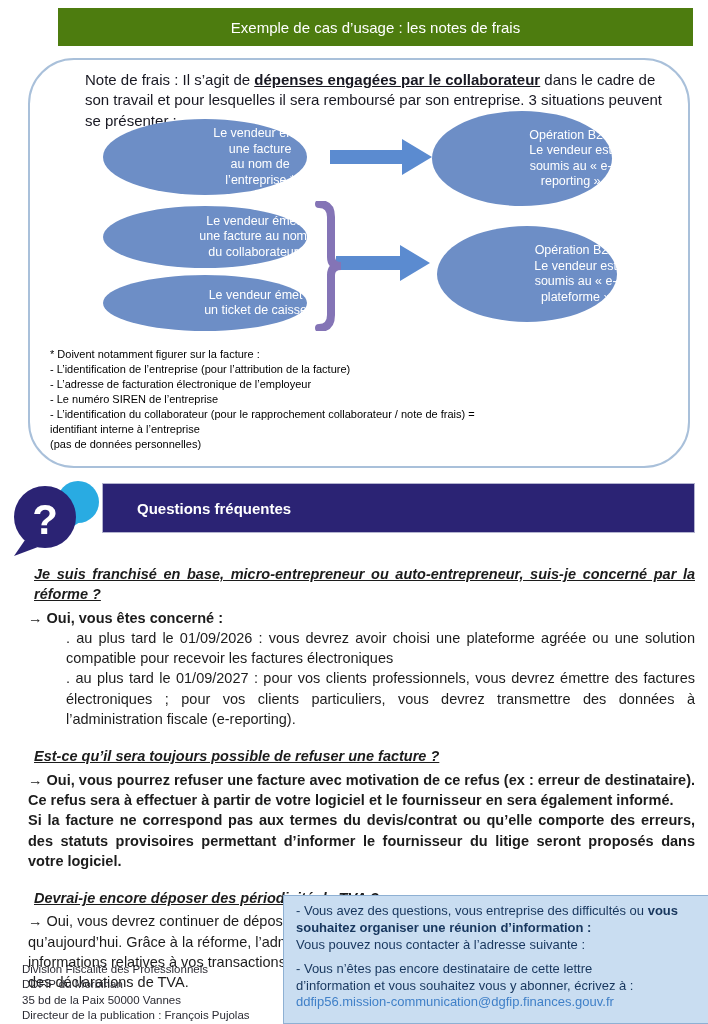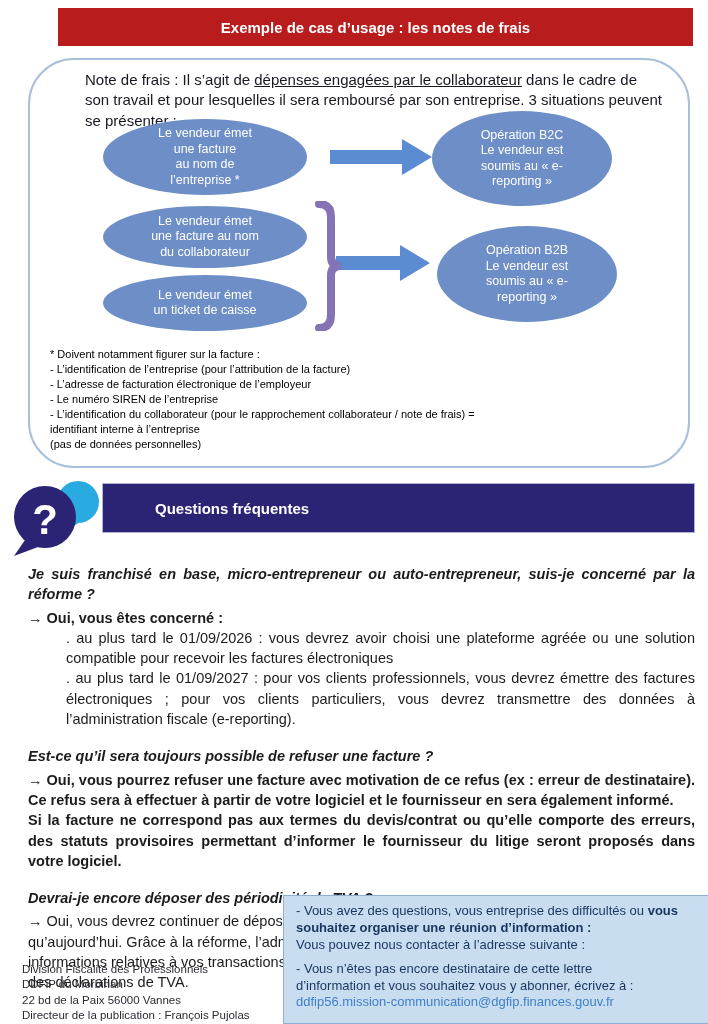--- a/index.html
+++ b/index.html
@@ -5,38 +5,38 @@
   html,body{margin:0;padding:0;}
   body{
     width:708px;height:1024px;position:relative;background:#ffffff;
     font-family:"Liberation Sans", sans-serif;color:#1e1e1e;overflow:hidden;
   }
   .pre{white-space:pre-line;}
 
   
   .title-bar{
     position:absolute;left:58px;top:8px;width:635px;height:38px;
-    background:#b91c1c;color:#ffffff;font-weight:bold;font-size:15px;
+    background:#4d7c0f;color:#ffffff;font-weight:normal;font-size:15px;
     display:flex;align-items:center;justify-content:center;
   }
 
   
   .case-box{
     position:absolute;left:28px;top:58px;width:662px;height:410px;
     border:2px solid #a9c0da;border-radius:46px;box-sizing:border-box;
   }
   .intro{
     position:absolute;left:85px;top:70px;width:580px;
     font-size:15px;line-height:1.35;color:#181822;
   }
-  .intro .u{text-decoration:underline;}
+  .intro .u{text-decoration:underline;font-weight:bold;}
 
   .ellipse{
     position:absolute;background:#6d8ec6;border-radius:50%;
-    color:#ffffff;display:flex;align-items:center;justify-content:center;
+    color:#ffffff;display:flex;align-items:center;justify-content:flex-end;
     text-align:center;font-size:12.5px;line-height:1.24;white-space:pre-line;
   }
   #el-l1{left:103px;top:119px;width:204px;height:76px;}
   #el-l2{left:103px;top:206px;width:204px;height:62px;}
   #el-l3{left:103px;top:275px;width:204px;height:56px;}
   #el-r1{left:432px;top:111px;width:180px;height:95px;}
   #el-r2{left:437px;top:226px;width:180px;height:96px;}
 
   .shape{position:absolute;}
   #arrow1{left:330px;top:139px;}
@@ -46,32 +46,32 @@
   .footnote{
     position:absolute;left:50px;top:347px;width:608px;
     font-size:11px;line-height:1.37;color:#000000;
   }
 
   
   .faq-bar{
     position:absolute;left:102px;top:483px;width:593px;height:50px;
     background:#2b2374;border:1px solid #b3b3cf;box-sizing:border-box;
     color:#ffffff;font-weight:bold;font-size:15px;
-    display:flex;align-items:center;padding-left:52px;
+    display:flex;align-items:center;padding-left:34px;
   }
   #faq-icon{position:absolute;left:8px;top:477px;}
 
   
   .qa{
     position:absolute;left:28px;top:564px;width:667px;
     font-size:14.5px;line-height:1.40;color:#1c1c1c;
   }
   .q{
-    font-weight:bold;font-style:italic;
-    text-align:justify;margin:0 0 3px 0;
+    font-weight:bold;font-style:italic;text-decoration:underline;
+    text-align:justify;margin:0 0 3px 6px;
   }
   .a{text-align:justify;margin:0;font-weight:bold;}
   .a-ragged{text-align:left;margin:0;width:655px;}
   .bullet{margin-left:38px;text-align:justify;}
   .qa-block{margin-bottom:17px;}
 
   
   .contact-box{
     position:absolute;left:283px;top:895px;width:430px;height:129px;
     background:#c9ddf1;border:1px solid #8eb0d3;box-sizing:border-box;
@@ -118,21 +118,21 @@
 <div class="ellipse" id="el-r1">
   <span>Opération B2C
 Le vendeur est
 soumis au « e-
 reporting »</span>
 </div>
 <div class="ellipse" id="el-r2">
   <span>Opération B2B
 Le vendeur est
 soumis au « e-
-reporting »</span>
+plateforme »</span>
 </div>
 
 <svg class="shape" id="arrow1" width="102" height="36" viewBox="0 0 102 36">
   <path d="M0,11 L72,11 L72,0 L102,18 L72,36 L72,25 L0,25 Z" fill="#5b8bd0"></path>
 </svg>
 <svg class="shape" id="arrow2" width="94" height="36" viewBox="0 0 94 36">
   <path d="M0,11 L64,11 L64,0 L94,18 L64,36 L64,25 L0,25 Z" fill="#5b8bd0"></path>
 </svg>
 <svg class="shape" id="brace" width="32" height="130" viewBox="0 0 32 130">
   <path d="M 7,3 Q 19,3 19,16 L 19,56 Q 19,65 29,65 Q 19,65 19,74 L 19,114 Q 19,127 7,127" fill="none" stroke="#8474b6" stroke-width="8" stroke-linecap="round"></path>
@@ -190,15 +190,15 @@
     <span class="pre">- Vous n’êtes pas encore destinataire de cette lettre
 d’information et vous souhaitez vous y abonner, écrivez à :</span>
     <br>
     <a href="#">ddfip56.mission-communication@dgfip.finances.gouv.fr</a>
   </div>
 </div>
 
 <div class="footer">
   <div>Division Fiscalité des Professionnels</div>
   <div>DDFiP du Morbihan</div>
-  <div>22 bd de la Paix 56000 Vannes</div>
+  <div>35 bd de la Paix 50000 Vannes</div>
   <div>Directeur de la publication : François Pujolas</div>
 </div>
 
 </body></html>

